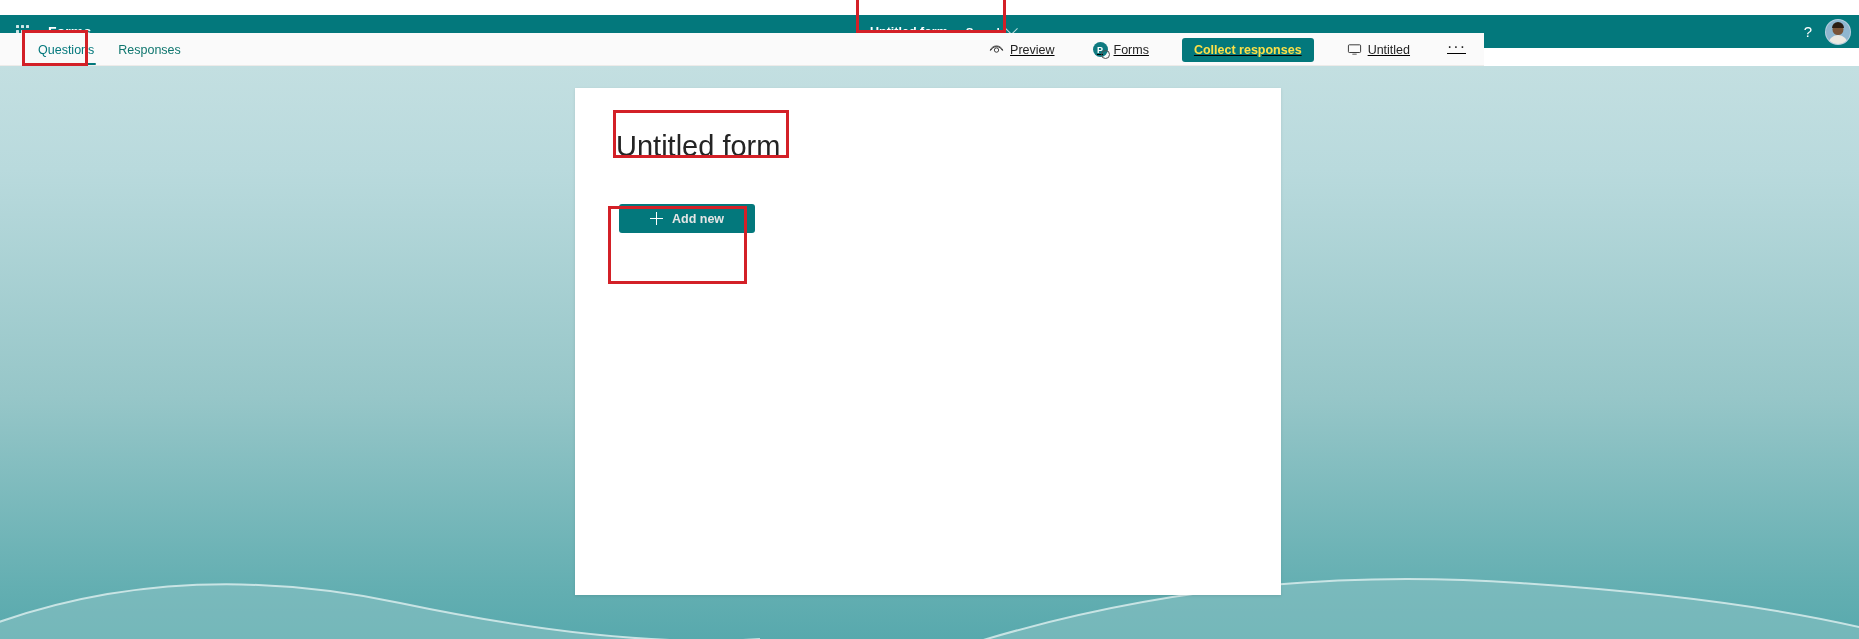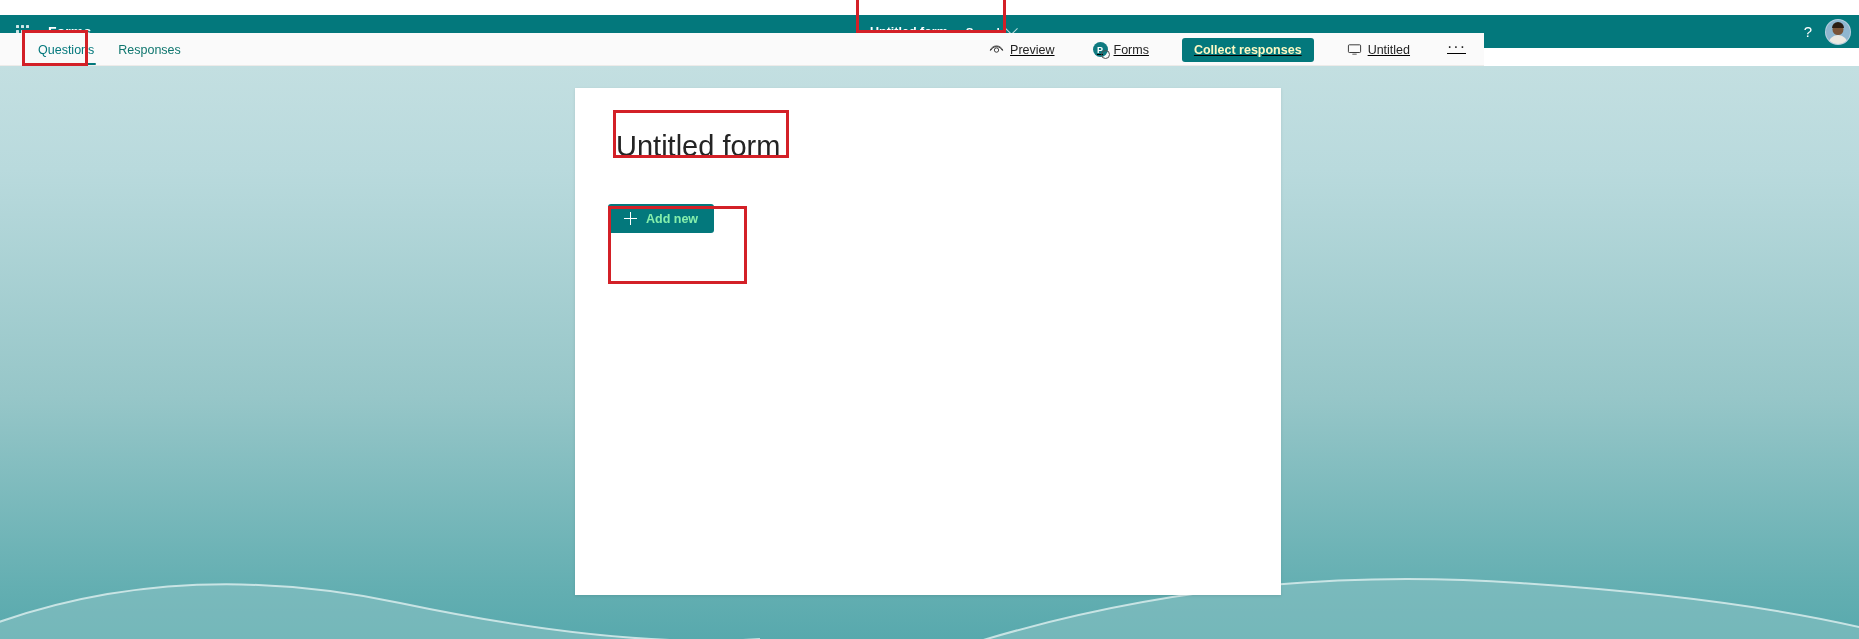--- a/index.html
+++ b/index.html
@@ -167,21 +167,21 @@
     display: flex; align-items: center; gap: 6px;
     padding: 4px 9px;
     font-size: 12.5px;
     color: #242424;
     cursor: pointer;
     border-radius: 3px;
     white-space: nowrap;
   }
   .cmd-primary {
     background: #03787c;
-    color: #fef9c3;
+    color: #fde047;
     font-weight: bold;
     padding: 5px 12px;
     border-radius: 3px;
     font-size: 12.5px;
     cursor: pointer;
     white-space: nowrap;
     margin: 0 4px;
   }
   .icon-eye { width: 15px; height: 15px; display:block; }
   .icon-style {
@@ -233,27 +233,27 @@
     left: 41px; top: 40px;
     font-size: 29px;
     color: #242424;
     font-weight: normal;
     line-height: 36px;
     white-space: nowrap;
     cursor: text;
   }
   .add-new-btn {
     position: absolute;
-    left: 33px; top: 116px;
+    left: 44px; top: 116px;
     display: flex; align-items: center; justify-content: center;
     gap: 9px;
     height: 29px;
-    padding: 0 16px;
+    padding: 0 31px;
     background: #03787c;
-    color: #86efac;
+    color: #e5e5e5;
     font-size: 12.5px;
     font-weight: bold;
     border-radius: 3px;
     cursor: pointer;
     white-space: nowrap;
   }
   .plus {
     position: relative;
     width: 13px; height: 13px;
     flex: none;

